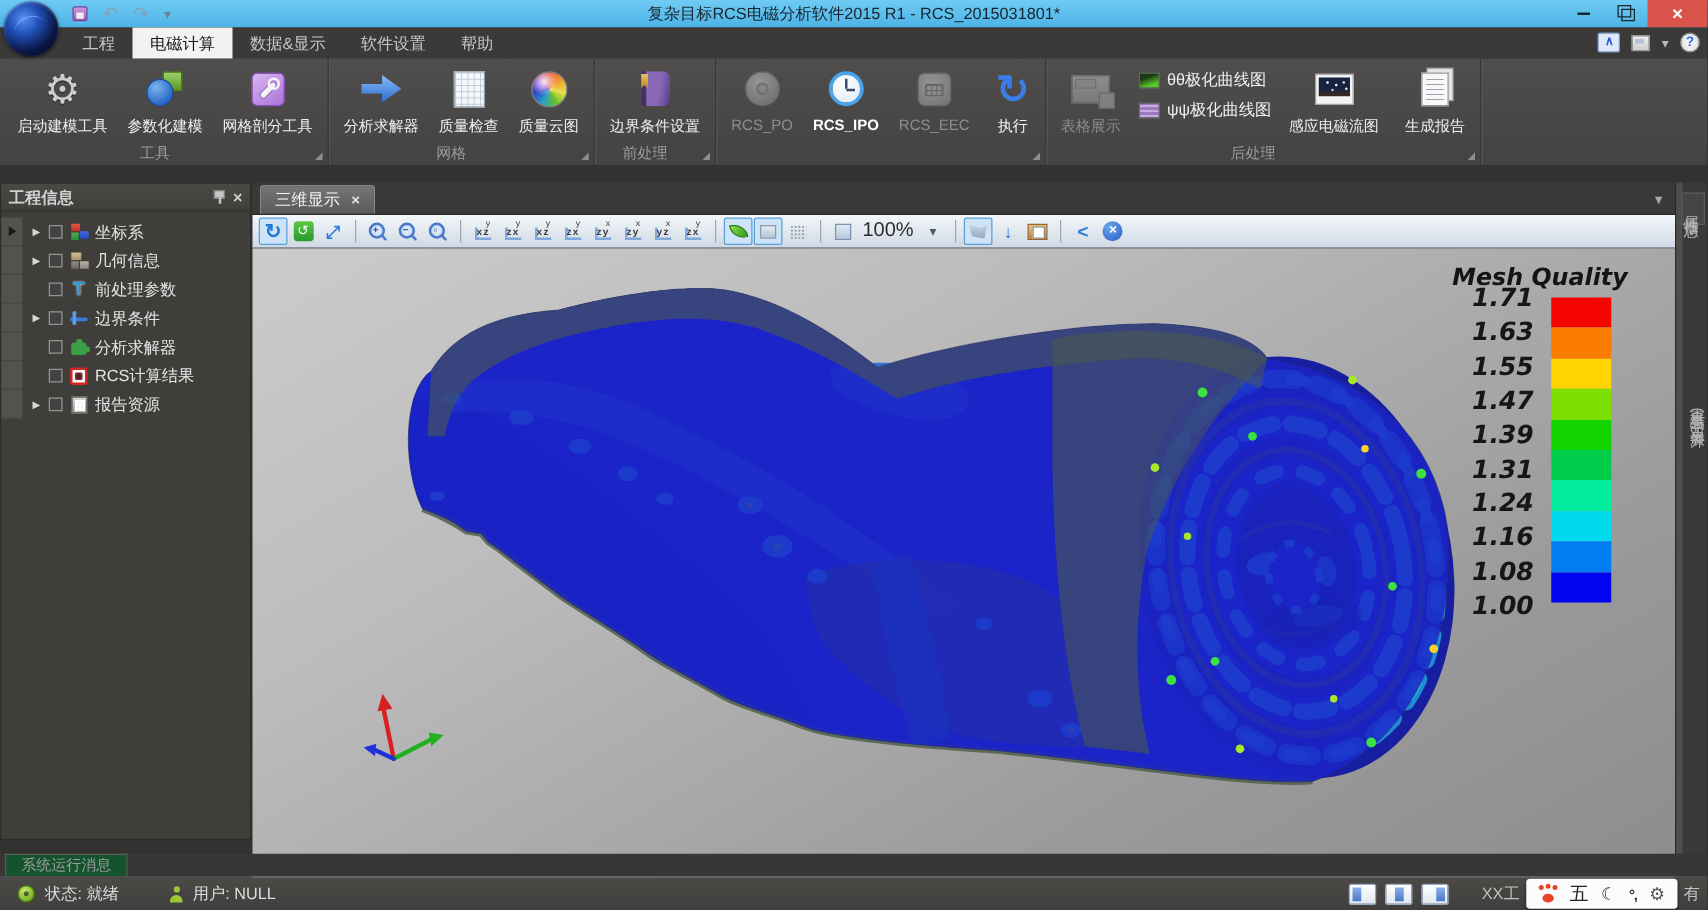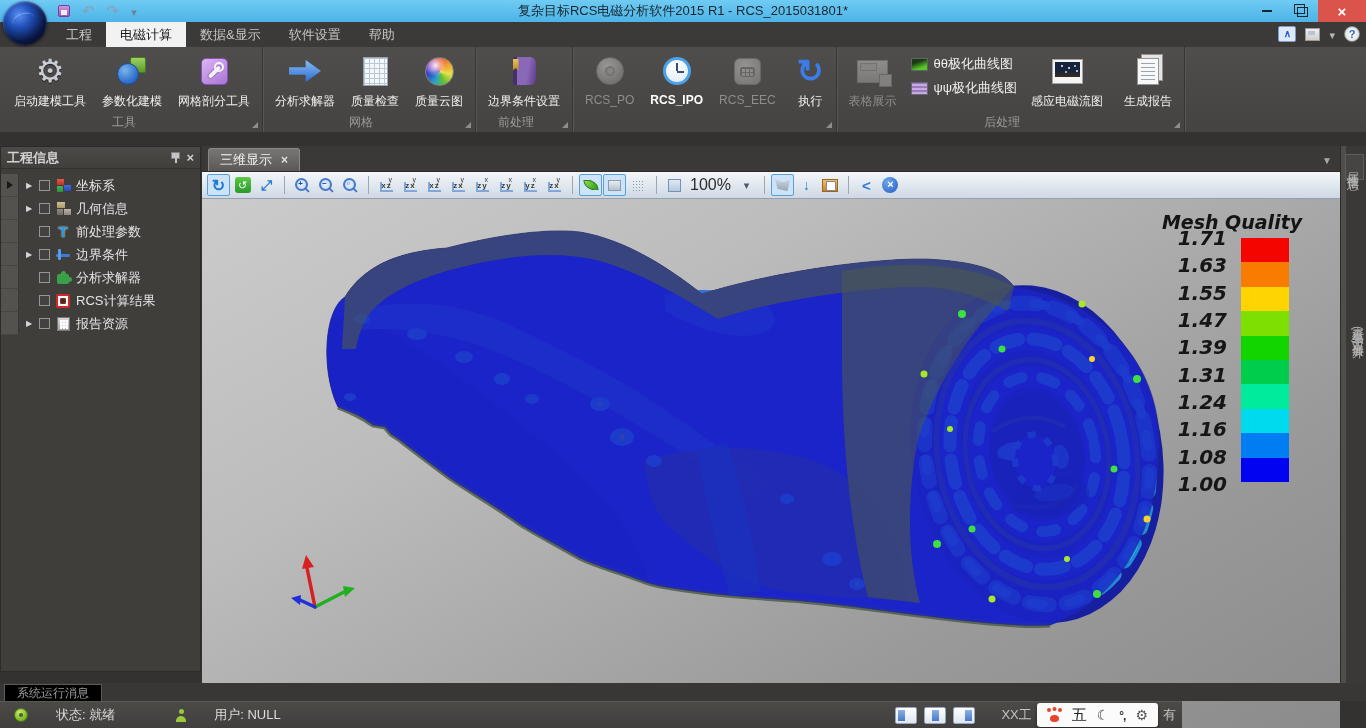--- a/index.html
+++ b/index.html
@@ -249,25 +249,25 @@
   .rs-scroll { position:absolute; left:0; top:0; bottom:0; width:5px; background:#504e4b; }
   .vtab-prop { position:absolute; top:8px; left:4px; width:19px; padding:8px 2px;
     border:1px solid #5f5d5a; background:#474543; color:#b5b5b5; font-size:12px;
     writing-mode:vertical-rl; text-align:center; letter-spacing:2px; cursor:pointer; }
   .vtab-result { position:absolute; top:172px; left:8px; writing-mode:vertical-rl;
     color:#b2b2b2; font-size:12px; letter-spacing:2px; cursor:pointer; }
 
   
   #msgrow { position:absolute; left:0; top:683px; width:1366px; height:18px; background:#393735; }
   .msgtab { display:inline-flex; align-items:center; margin-left:4px; height:18px; padding:0 12px;
-    border:1px solid #5c5a57; border-bottom:none; background:#000000; color:#9c9c9c; font-size:12px; cursor:pointer; }
-
-  #statusbar { position:absolute; left:0; top:701px; width:1182px; height:27px;
+    border:1px solid #5c5a57; border-bottom:none; background:#14532d; color:#9c9c9c; font-size:12px; cursor:pointer; }
+
+  #statusbar { position:absolute; left:0; top:701px; width:1366px; height:27px;
     background:linear-gradient(#4c4a47,#413f3d); border-top:1px solid #5a5856;
-    display:flex; align-items:center; color:#dcdcdc; font-size:13px;gap:20px; }
+    display:flex; align-items:center; color:#dcdcdc; font-size:13px; }
   .st-dot { width:14px; height:14px; border-radius:50%; margin-left:14px;
     background:radial-gradient(circle at 38% 30%,#c8e86a,#7ab428 70%,#5a9418); border:1px solid #4a7a14; position:relative; }
   .st-dot::after { content:""; position:absolute; inset:4px; border-radius:50%; background:#2a3a18; opacity:.75; }
   .st-state { margin-left:8px; }
   .st-user-ico { width:12px; height:13px; position:relative; margin-left:40px; }
   .st-user-ico::before { content:""; position:absolute; left:3.5px; top:0; width:5px; height:5px; border-radius:50%; background:#9ac838; }
   .st-user-ico::after { content:""; position:absolute; left:1px; bottom:0; width:10px; height:6px; border-radius:5px 5px 0 0; background:#9ac838; }
   .st-user { margin-left:7px; }
   .st-right { margin-left:auto; display:flex; align-items:center; padding-right:6px; }
   .lb { width:22px; height:17px; border:1px solid #98a6c0; background:linear-gradient(#ffffff,#dfe6f0);

